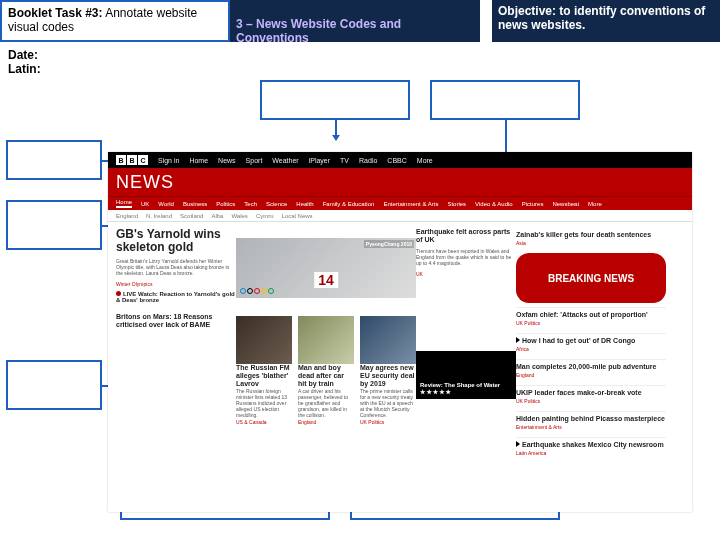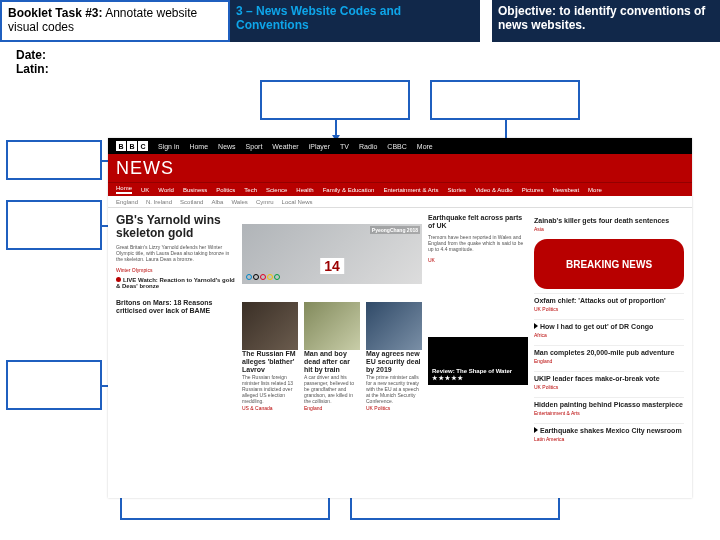--- a/index.html
+++ b/index.html
@@ -1,43 +1,43 @@
 <!DOCTYPE html>
 <html><head>
 <meta charset="utf-8">
 <style>
   * { box-sizing: border-box; margin: 0; padding: 0; }
   body { width: 720px; height: 540px; font-family: Arial, sans-serif; background: #fff; position: relative; overflow: hidden; }
 
   .top-row { display: flex; height: 42px; }
   .top-left { width: 230px; border: 2px solid #1f5fbf; background: #fff; padding: 4px 6px; font-size: 12px; font-weight: bold; }
   .top-left span.light { font-weight: normal; }
-  .top-mid { width: 250px; background: #11284a; color: #0ea5e9; padding: 4px 6px; font-size: 12px; font-weight: bold; }
+  .top-mid { width: 250px; background: #11284a; color: #c4b5fd; padding: 17px 6px; font-size: 12px; font-weight: bold; }
   .top-right { flex: 1; background: #11284a; color: #fff; padding: 4px 6px; font-size: 12px; font-weight: bold; margin-left: 12px; }
 
-  .meta { position: absolute; top: 48px; left: 16px; font-size: 12px; font-weight: bold; }
+  .meta { position: absolute; top: 48px; left: 8px; font-size: 12px; font-weight: bold; }
 
   .annot { position: absolute; border: 2px solid #1f5fbf; background: rgba(255,255,255,0.8); font-size: 8px; padding: 2px; }
 
-  .site { position: absolute; top: 138px; left: 108px; width: 584px; height: 360px; box-shadow: 0 0 2px rgba(0,0,0,0.2); background: #fff; font-size: 6px; color: #222; }
+  .site { position: absolute; top: 152px; left: 108px; width: 584px; height: 360px; box-shadow: 0 0 2px rgba(0,0,0,0.2); background: #fff; font-size: 6px; color: #222; }
 
   .blackbar { height: 16px; background: #000; display: flex; align-items: center; gap: 10px; padding: 0 8px; color: #fff; font-size: 7px; }
   .bbc { display: inline-flex; gap: 1px; }
   .bbc span { width: 10px; height: 10px; background: #fff; color: #000; display: inline-flex; align-items: center; justify-content: center; font-weight: bold; font-size: 7px; }
   .blackbar .bi { opacity: 0.9; }
 
   .redbar { height: 28px; background: #b80000; color: #fff; display: flex; align-items: center; padding: 0 8px; }
   .news-logo { font-size: 18px; font-weight: 300; letter-spacing: 1px; font-family: "Arial Narrow", Arial; }
 
   .catbar { height: 14px; background: #b80000; border-top: 1px solid #930000; display: flex; gap: 9px; padding: 0 8px; color: #fff; font-size: 6px; align-items: center; }
   .catbar .home { border-bottom: 2px solid #fff; padding-bottom: 1px; }
 
   .subbar { height: 12px; background: #fff; border-bottom: 1px solid #ddd; display: flex; gap: 8px; padding: 0 8px; color: #7a7a7a; font-size: 6px; align-items: center; }
 
-  .grid { display: flex; padding: 6px 8px; gap: 6px; }
+  .grid { display: flex; padding: 6px 8px; }
   .col { display: flex; flex-direction: column; gap: 4px; }
   .colA { width: 120px; }
   .colB { width: 180px; }
   .colC { width: 100px; }
   .colD { width: 150px; }
 
   .h1 { font-size: 12px; font-weight: bold; line-height: 1.1; }
   .desc { font-size: 5px; color: #555; line-height: 1.2; }
   .tag { font-size: 5px; color: #b80000; margin-top: 1px; }
   .live .dot { display: inline-block; width: 5px; height: 5px; background: #b80000; border-radius: 50%; margin-right: 2px; }

